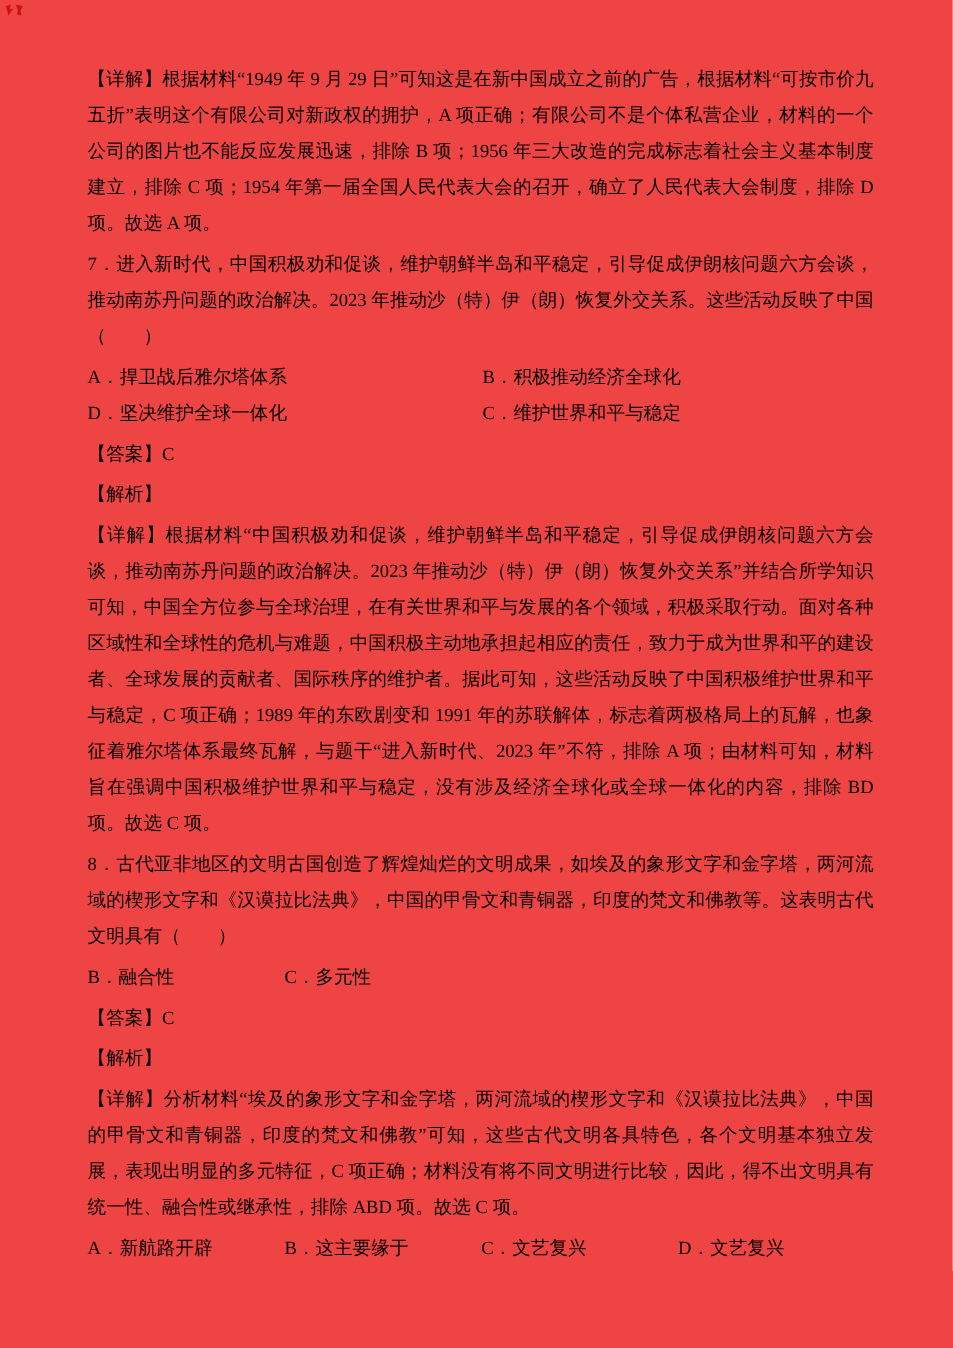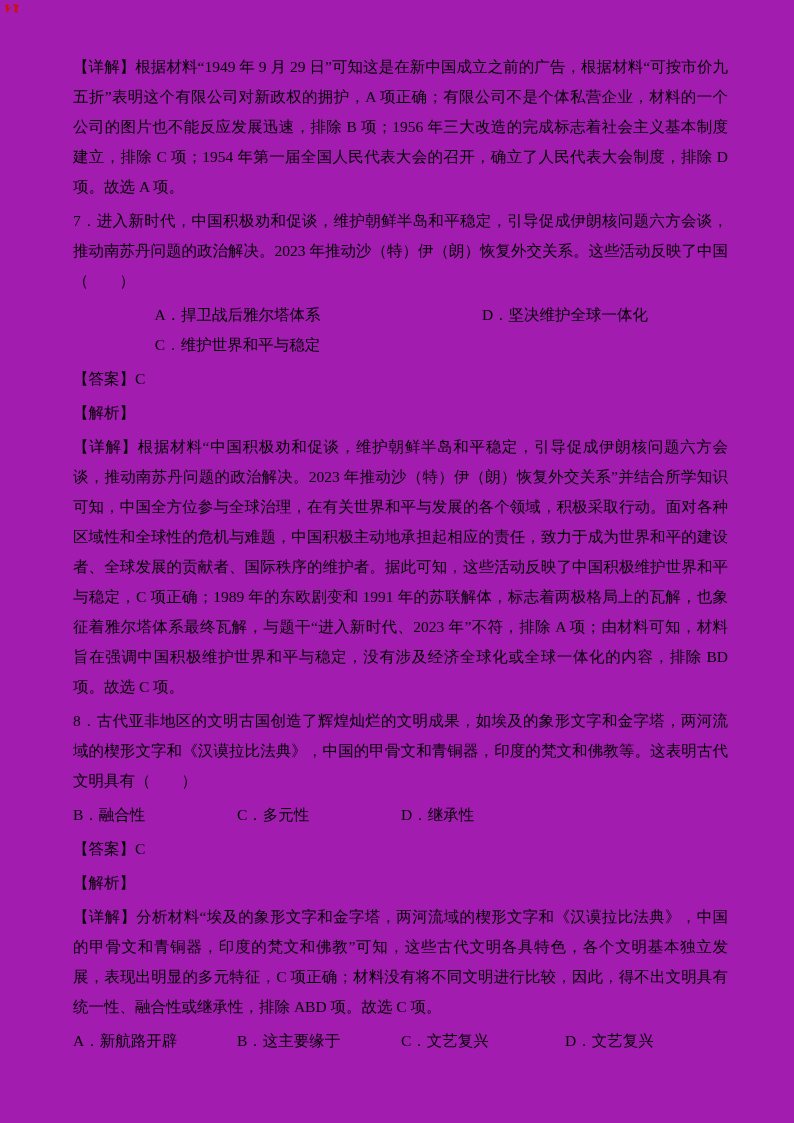--- a/index.html
+++ b/index.html
@@ -1,40 +1,40 @@
 <!DOCTYPE html>
 <html><head>
 <meta charset="utf-8">
 <style>
   html, body { margin: 0; padding: 0; background: #ffffff; }
   .page {
     position: relative;
     width: 794px;
     height: 1123px;
-    background: #a21caf;
+    background: #ef4444;
     overflow: hidden;
     font-family: "Liberation Serif", "DejaVu Serif", serif;
     color: #000000;
   }
   .content {
     position: absolute;
     left: 73px;
     top: 52px;
     width: 655px;
     font-size: 15.5px;
     line-height: 30px;
     text-align: justify;
     text-justify: inter-ideograph;
   }
   .block { margin: 0 0 4px 0; }
   .opts-2col {
     display: grid;
     grid-template-columns: 329px 1fr;
     margin: 0 0 4px 0;
-    text-align: center;
+    text-align: left;
   }
   .opts-4col {
     display: grid;
     grid-template-columns: 164px 164px 164px 1fr;
     margin: 0 0 4px 0;
     text-align: left;
   }
   .opt { white-space: nowrap; }
   .corner-mark {
     position: absolute;
@@ -55,34 +55,34 @@
   </svg>
 
   <div class="content">
 
     <p class="block">【详解】根据材料“1949 年 9 月 29 日”可知这是在新中国成立之前的广告，根据材料“可按市价九五折”表明这个有限公司对新政权的拥护，A 项正确；有限公司不是个体私营企业，材料的一个公司的图片也不能反应发展迅速，排除 B 项；1956 年三大改造的完成标志着社会主义基本制度建立，排除 C 项；1954 年第一届全国人民代表大会的召开，确立了人民代表大会制度，排除 D 项。故选 A 项。</p>
 
     <p class="block">7．进入新时代，中国积极劝和促谈，维护朝鲜半岛和平稳定，引导促成伊朗核问题六方会谈，推动南苏丹问题的政治解决。2023 年推动沙（特）伊（朗）恢复外交关系。这些活动反映了中国（　　）</p>
 
     <div class="opts-2col">
       <span class="opt">A．捍卫战后雅尔塔体系</span>
+      <span class="opt">B．积极推动经济全球化</span>
       <span class="opt">D．坚决维护全球一体化</span>
       <span class="opt">C．维护世界和平与稳定</span>
     </div>
 
     <p class="block">【答案】C</p>
     <p class="block">【解析】</p>
     <p class="block">【详解】根据材料“中国积极劝和促谈，维护朝鲜半岛和平稳定，引导促成伊朗核问题六方会谈，推动南苏丹问题的政治解决。2023 年推动沙（特）伊（朗）恢复外交关系”并结合所学知识可知，中国全方位参与全球治理，在有关世界和平与发展的各个领域，积极采取行动。面对各种区域性和全球性的危机与难题，中国积极主动地承担起相应的责任，致力于成为世界和平的建设者、全球发展的贡献者、国际秩序的维护者。据此可知，这些活动反映了中国积极维护世界和平与稳定，C 项正确；1989 年的东欧剧变和 1991 年的苏联解体，标志着两极格局上的瓦解，也象征着雅尔塔体系最终瓦解，与题干“进入新时代、2023 年”不符，排除 A 项；由材料可知，材料旨在强调中国积极维护世界和平与稳定，没有涉及经济全球化或全球一体化的内容，排除 BD 项。故选 C 项。</p>
 
     <p class="block">8．古代亚非地区的文明古国创造了辉煌灿烂的文明成果，如埃及的象形文字和金字塔，两河流域的楔形文字和《汉谟拉比法典》，中国的甲骨文和青铜器，印度的梵文和佛教等。这表明古代文明具有（　　）</p>
 
     <div class="opts-4col">
       <span class="opt">B．融合性</span>
       <span class="opt">C．多元性</span>
-      <span class="opt">D．继承性</span>
     </div>
 
     <p class="block">【答案】C</p>
     <p class="block">【解析】</p>
     <p class="block">【详解】分析材料“埃及的象形文字和金字塔，两河流域的楔形文字和《汉谟拉比法典》，中国的甲骨文和青铜器，印度的梵文和佛教”可知，这些古代文明各具特色，各个文明基本独立发展，表现出明显的多元特征，C 项正确；材料没有将不同文明进行比较，因此，得不出文明具有统一性、融合性或继承性，排除 ABD 项。故选 C 项。</p>
 
 
     <div class="opts-4col">
       <span class="opt">A．新航路开辟</span>
       <span class="opt">B．这主要缘于</span>

